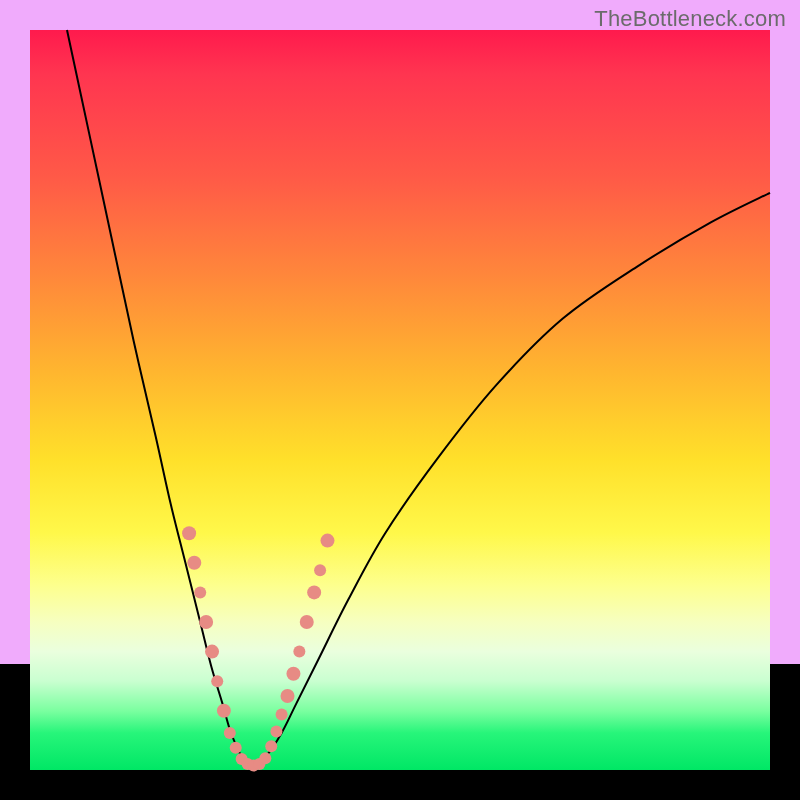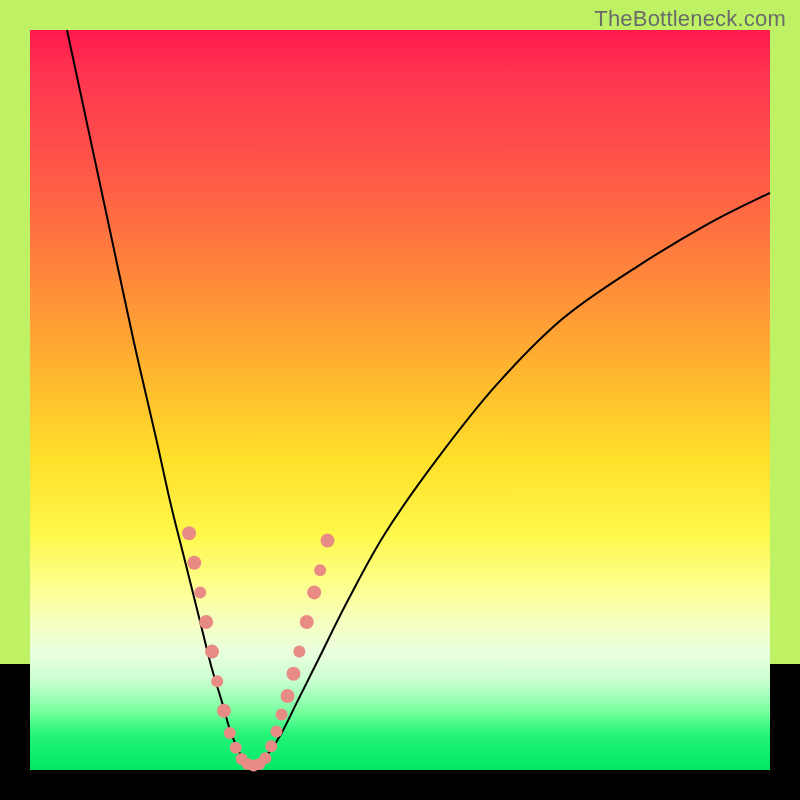--- a/index.html
+++ b/index.html
@@ -8,21 +8,21 @@
     width: 800px;
     height: 800px;
     overflow: hidden;
     background: #000;
     font-family: Arial, Helvetica, sans-serif;
   }
   .frame {
     position: relative;
     width: 800px;
     height: 664px;
-    background: #bef264;
+    background: #f0abfc;
   }
   .plot-area {
     position: absolute;
     left: 30px;
     top: 30px;
     width: 740px;
     height: 740px;
     
     background: linear-gradient(
       to bottom,

